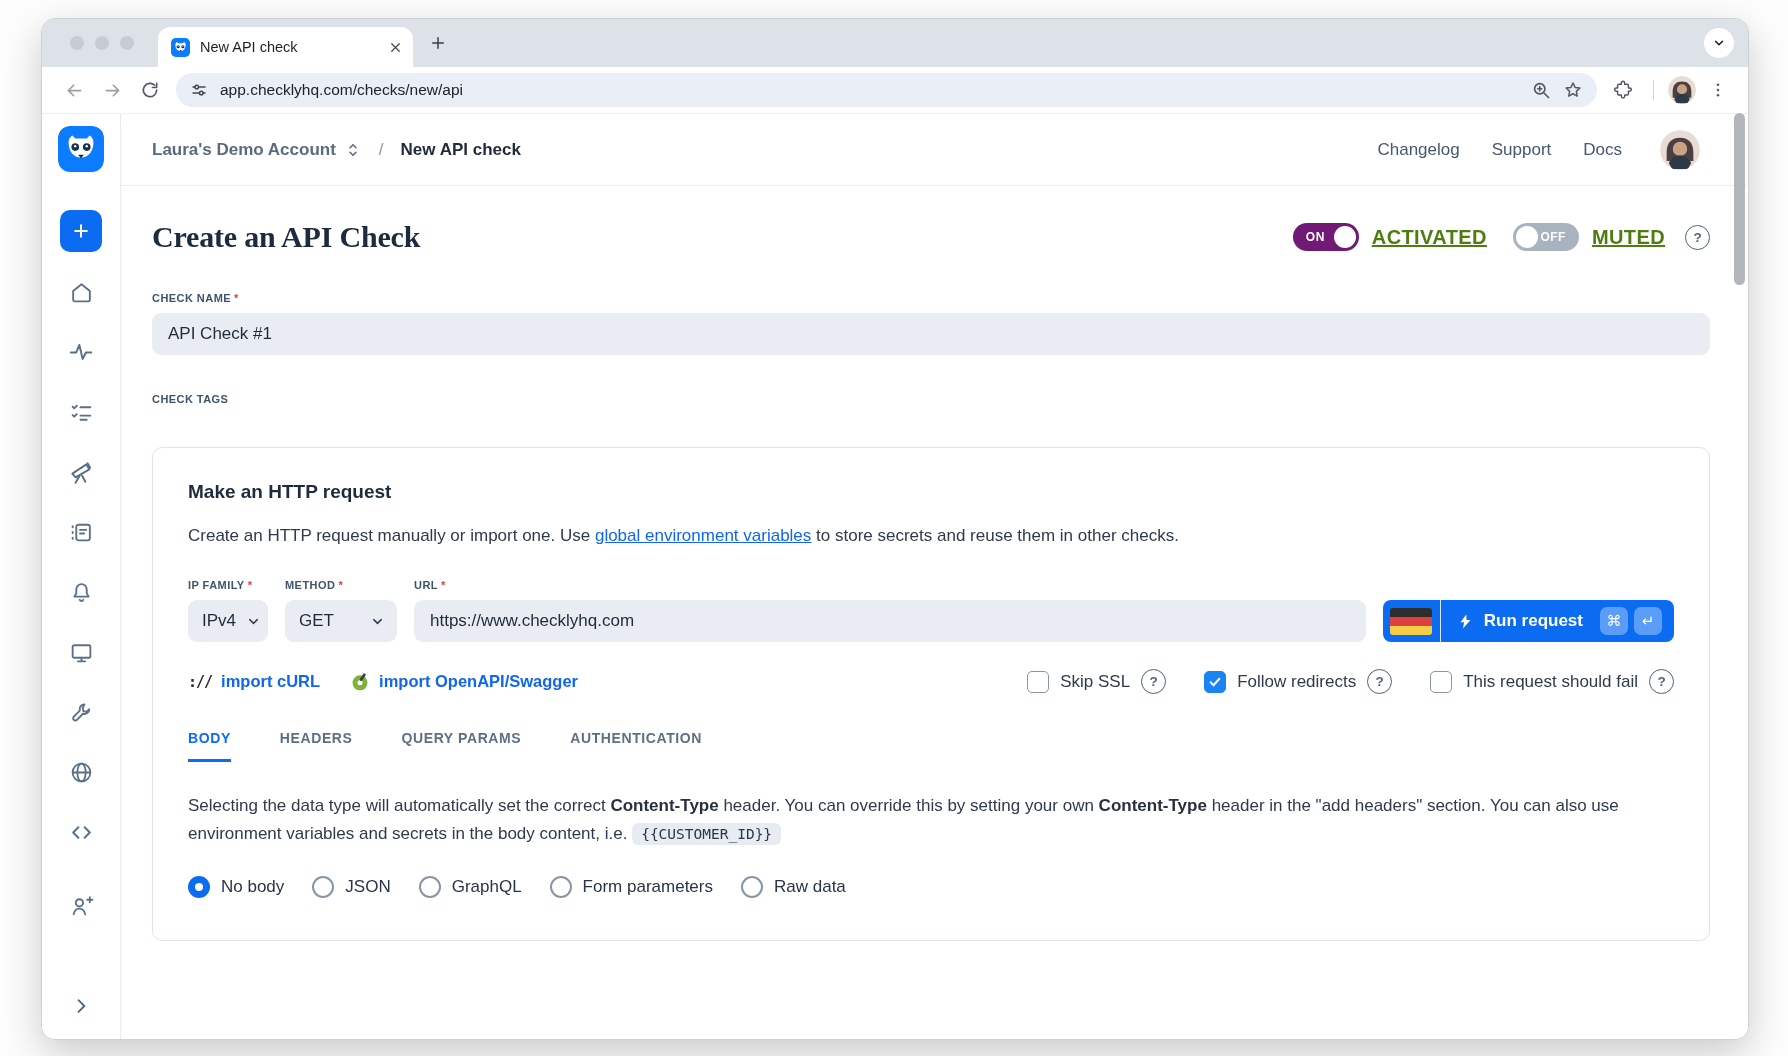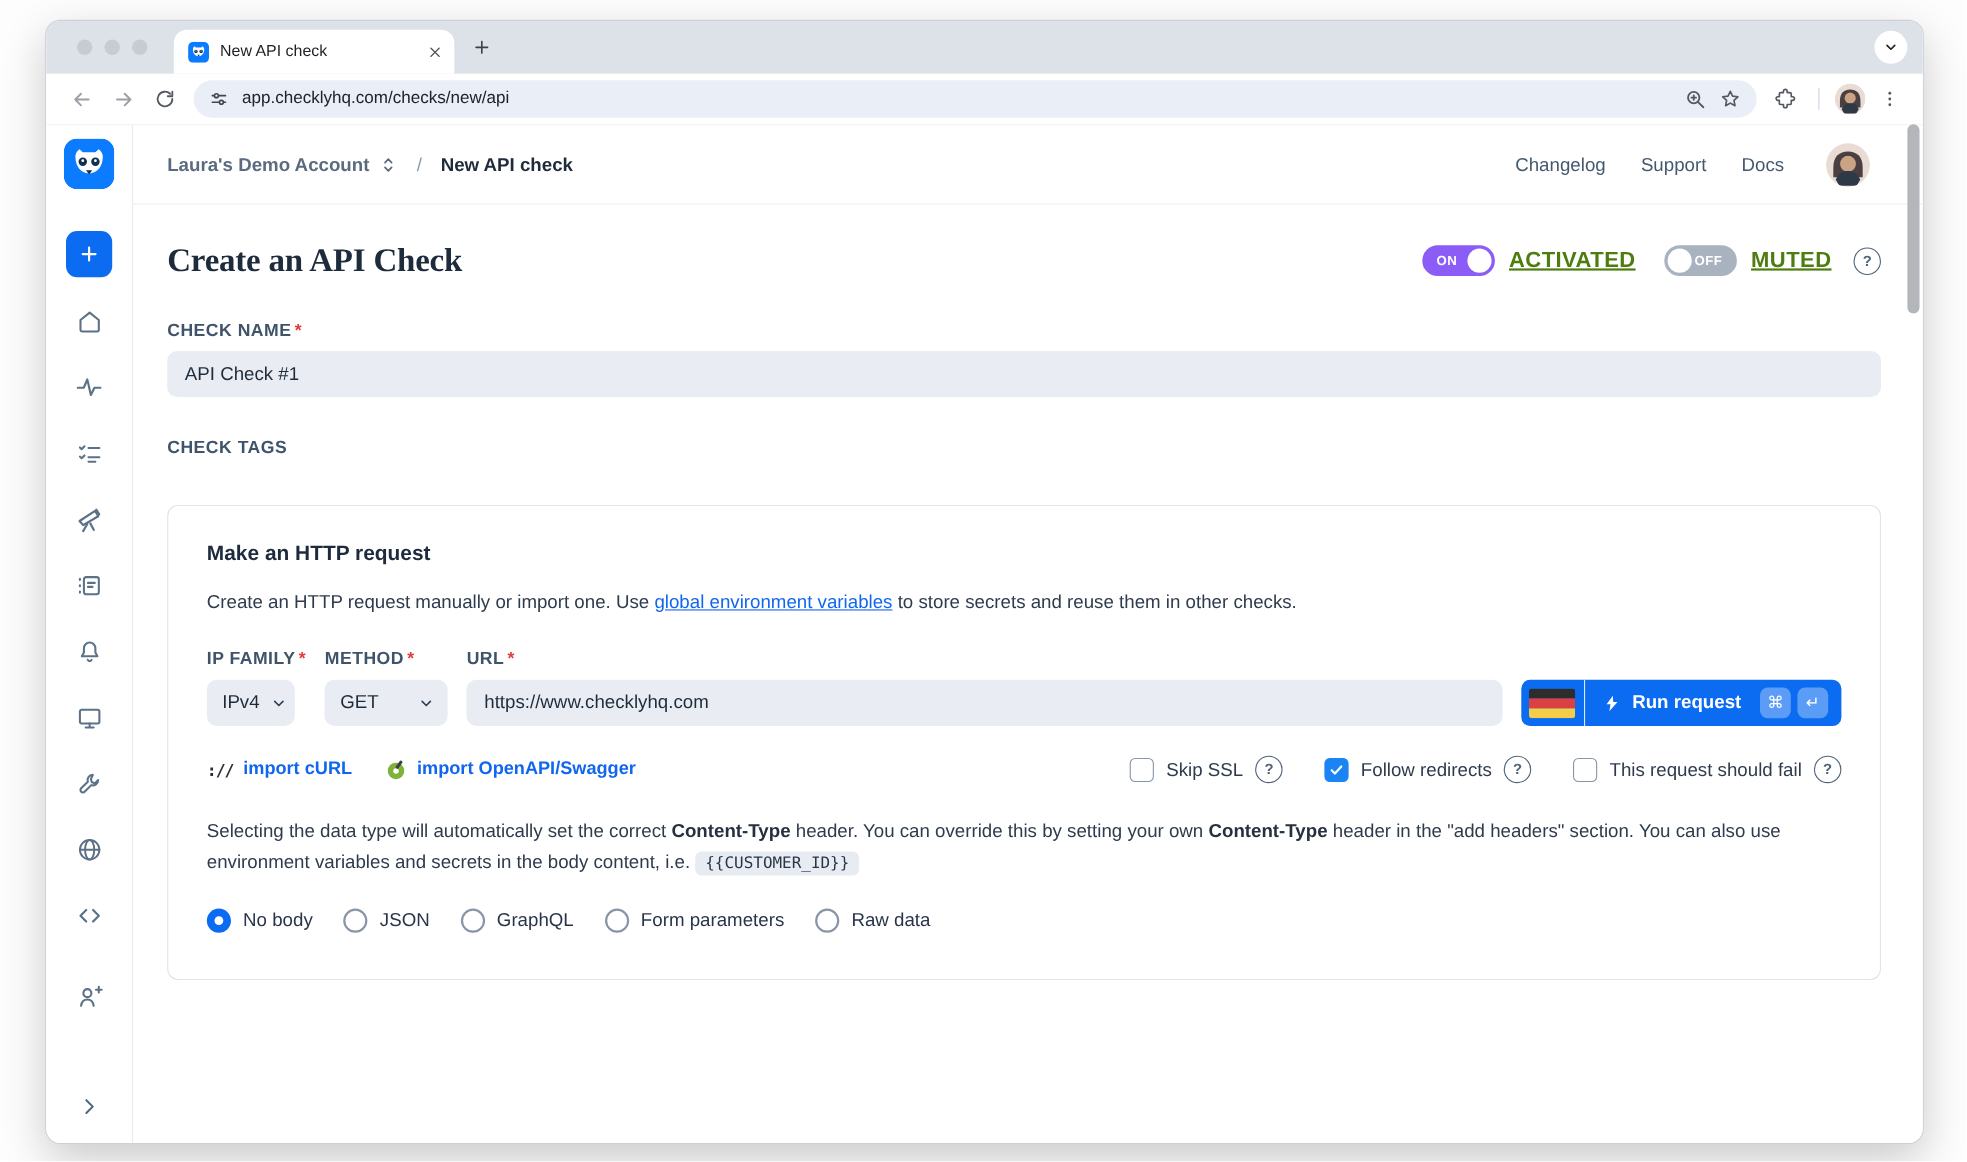--- a/index.html
+++ b/index.html
@@ -37,31 +37,31 @@
   .header-links{margin-left:auto;display:flex;gap:32px;font-size:17px;color:#44586e;}
   .header-links span{cursor:default;}
   .header-avatar{width:40px;height:40px;margin-left:38px;border-radius:50%;overflow:hidden;flex:none;}
   
   .content{flex:1;overflow:hidden;padding:34px 38px 0 31px;}
   .titlerow{display:flex;align-items:center;}
   h1{font-size:30px;font-weight:700;color:#1e2b3c;margin:0;letter-spacing:-.2px;font-family:Liberation Serif, serif;}
   .toggles{margin-left:auto;display:flex;align-items:center;}
   .pillToggle{width:66px;height:28px;border-radius:14px;position:relative;font-weight:700;font-size:12px;color:#fff;flex:none;}
   .pillToggle .knob{position:absolute;top:3px;width:22px;height:22px;border-radius:50%;background:#fff;}
-  .pillToggle.on{background:#8b5cf6;}
+  .pillToggle.on{background:#701a75;}
   .pillToggle.on .txt{position:absolute;left:13px;top:7px;letter-spacing:.5px;}
   .pillToggle.on .knob{right:3px;}
   .pillToggle.off{background:#a9b3c0;}
   .pillToggle.off .txt{position:absolute;right:13px;top:7px;letter-spacing:.5px;}
   .pillToggle.off .knob{left:3px;}
   .toglabel{font-size:20px;font-weight:700;color:#4d7c0f;letter-spacing:.4px;margin:0 0 0 13px;text-decoration:underline;}
   .gap26{width:26px;}
   .q{width:23px;height:23px;border:1.7px solid #4f637a;border-radius:50%;color:#4f637a;font-size:13.5px;font-weight:700;display:grid;place-items:center;flex:none;}
   .q.ml{margin-left:20px;}
-  .fieldlabel{font-size:16px;font-weight:700;color:#3f536b;letter-spacing:.45px;margin:38px 0 9px;}
+  .fieldlabel{font-size:11px;font-weight:700;color:#3f536b;letter-spacing:.45px;margin:38px 0 9px;}
   .req{color:#e23b3b;margin-left:3px;}
   .textinput{display:block;width:100%;box-sizing:border-box;height:42px;background:#e9edf3;border:none;border-radius:9px;padding:0 16px;font-size:17px;color:#1f2b3a;font-family:"Liberation Sans",sans-serif;outline:none;}
   .textinput::placeholder{color:#93a1b3;}
   
   .card{margin-top:42px;border:1px solid #dfe5ec;border-radius:10px;padding:33px 35px 42px;}
   .cardtitle{font-size:19px;font-weight:700;color:#1e2b3c;}
   .carddesc{margin-top:23px;font-size:17px;color:#2e3b4c;}
   .envlink{color:#1166f0;text-decoration:underline;cursor:pointer;}
   .reqrow{display:flex;margin-top:33px;gap:17px;align-items:flex-end;}
   .col{display:flex;flex-direction:column;}
@@ -422,20 +422,26 @@
                   <span class="q">?</span>
                 </span>
                 <span class="opt">
                   <span class="cb"></span>
                   <span class="optlabel">This request should fail</span>
                   <span class="q">?</span>
                 </span>
               </span>
             </div>
 
+            <div class="tabsrow">
+              <span class="tabitem active">BODY</span>
+              <span class="tabitem">HEADERS</span>
+              <span class="tabitem">QUERY PARAMS</span>
+              <span class="tabitem">AUTHENTICATION</span>
+            </div>
 
             <p class="bodynote"><span>Selecting the data type will automatically set the correct </span><b>Content-Type</b><span> header. You can override this by setting your own </span><b>Content-Type</b><span> header in the "add headers" section. You can also use environment variables and secrets in the body content, i.e. </span><span class="codechip">{{CUSTOMER_ID}}</span></p>
 
             <div class="radiorow">
               <span class="radioopt">
                   <span class="radio sel"></span>
                   <span>No body</span>
                 </span>
               <span class="radioopt">
                   <span class="radio"></span>

